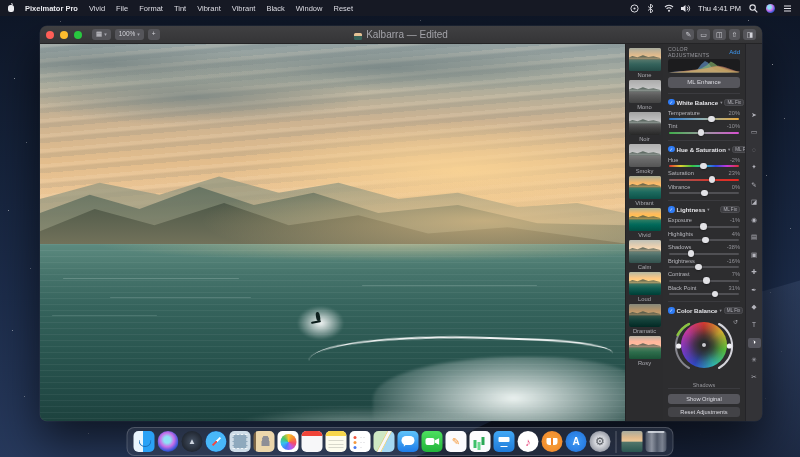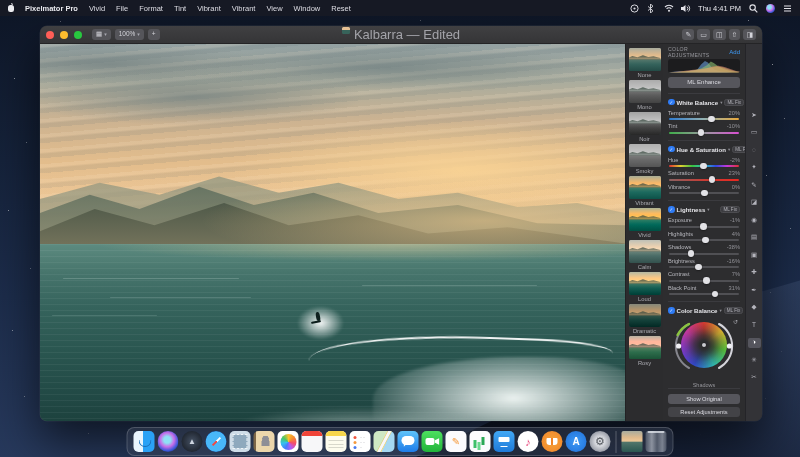--- a/index.html
+++ b/index.html
@@ -44,21 +44,21 @@
     background:linear-gradient(#404042,#353537); border-bottom:1px solid #242426; position:relative; }
   .lights { display:flex; gap:6px; margin-right:10px; }
   .light { width:8px; height:8px; border-radius:50%; }
   .l-close{ background:#ff5e57; } .l-min{ background:#fdbc2e; } .l-zoom{ background:#28c83f; }
   .tb-group { display:flex; gap:4px; align-items:center; }
   .tbtn { display:inline-flex; align-items:center; gap:2px; height:11px; padding:0 4px;
     background:#55555a; border:none; border-radius:3px; color:#d4d4da; font-size:6.5px;
     font-family:inherit; line-height:1; }
   .tbtn .chev { font-size:5px; color:#a8a8b0; }
   .tb-title { position:absolute; left:0; right:0; text-align:center; pointer-events:none;
-    font-size:13px; color:#a3a3a9; display:flex; align-items:flex-start; justify-content:center; gap:4px; }
+    font-size:10px; color:#a3a3a9; display:flex; align-items:flex-end; justify-content:center; gap:4px; }
   .proxy-icon { width:8px; height:7px; border-radius:1.5px;
     background: linear-gradient(180deg,#e5c194 0 45%, #37635a 45%); }
   .tb-right { margin-left:auto; display:flex; gap:3px; }
   .tb-right .tbtn { padding:0 3px; font-size:7px; }
 
   .content { flex:1; display:flex; min-height:0; }
 
   
   .photo { flex:1; position:relative; overflow:hidden; background:#3d6159; }
   .sky { position:absolute; left:0; right:0; top:0; height:54%;
@@ -244,21 +244,21 @@
   <div class="menubar">
     <div class="mb-left">
       <span class="apple"></span>
       <span class="mb-app">Pixelmator Pro</span>
       <span class="mb-item">Vivid</span>
       <span class="mb-item">File</span>
       <span class="mb-item">Format</span>
       <span class="mb-item">Tint</span>
       <span class="mb-item">Vibrant</span>
       <span class="mb-item">Vibrant</span>
-      <span class="mb-item">View</span>
+      <span class="mb-item">Black</span>
       <span class="mb-item">Window</span>
       <span class="mb-item">Reset</span>
     </div>
     <div class="mb-right">
       <span class="mb-ic">
           <svg width="9" height="9" viewBox="0 0 9 9">
             <circle cx="4.5" cy="4.5" r="3.6" fill="none" stroke="#d8d8de" stroke-width="1"></circle>
             <circle cx="4.5" cy="4.5" r="1.1" fill="#d8d8de"></circle>
           </svg>
         </span>

